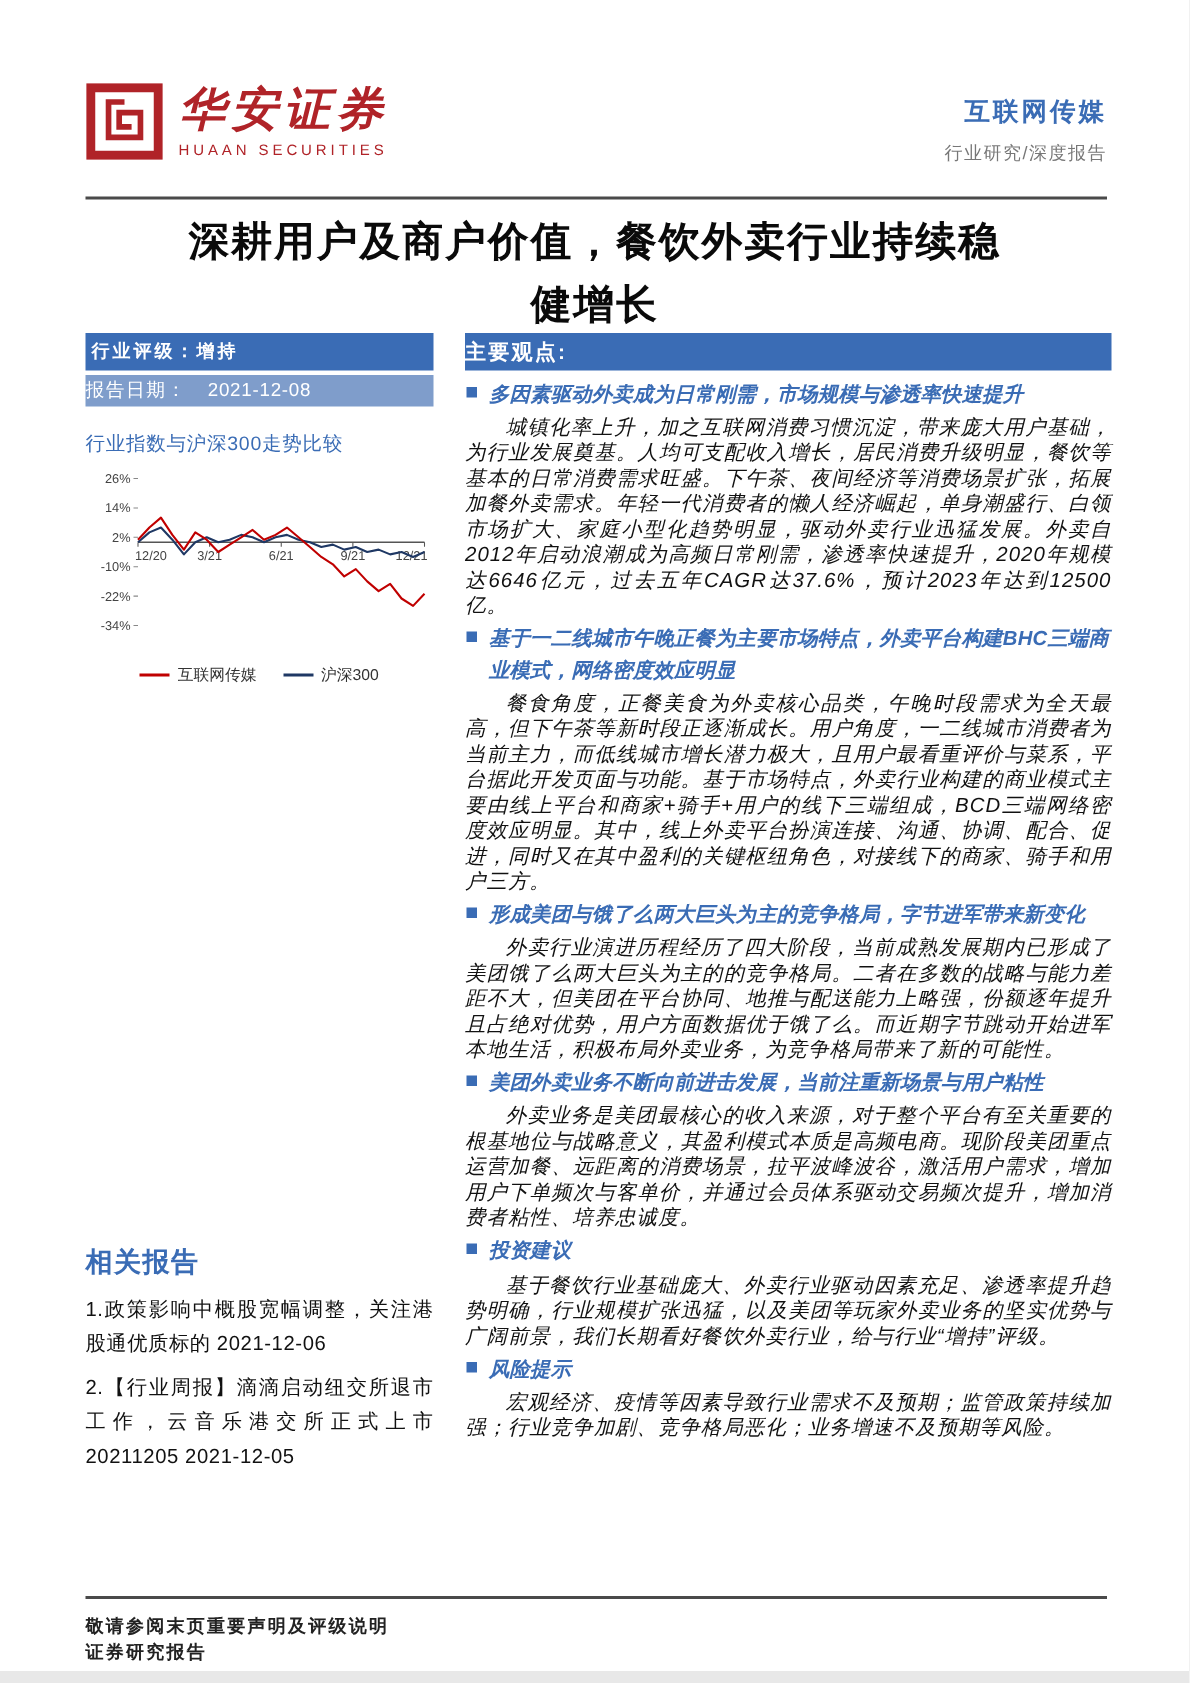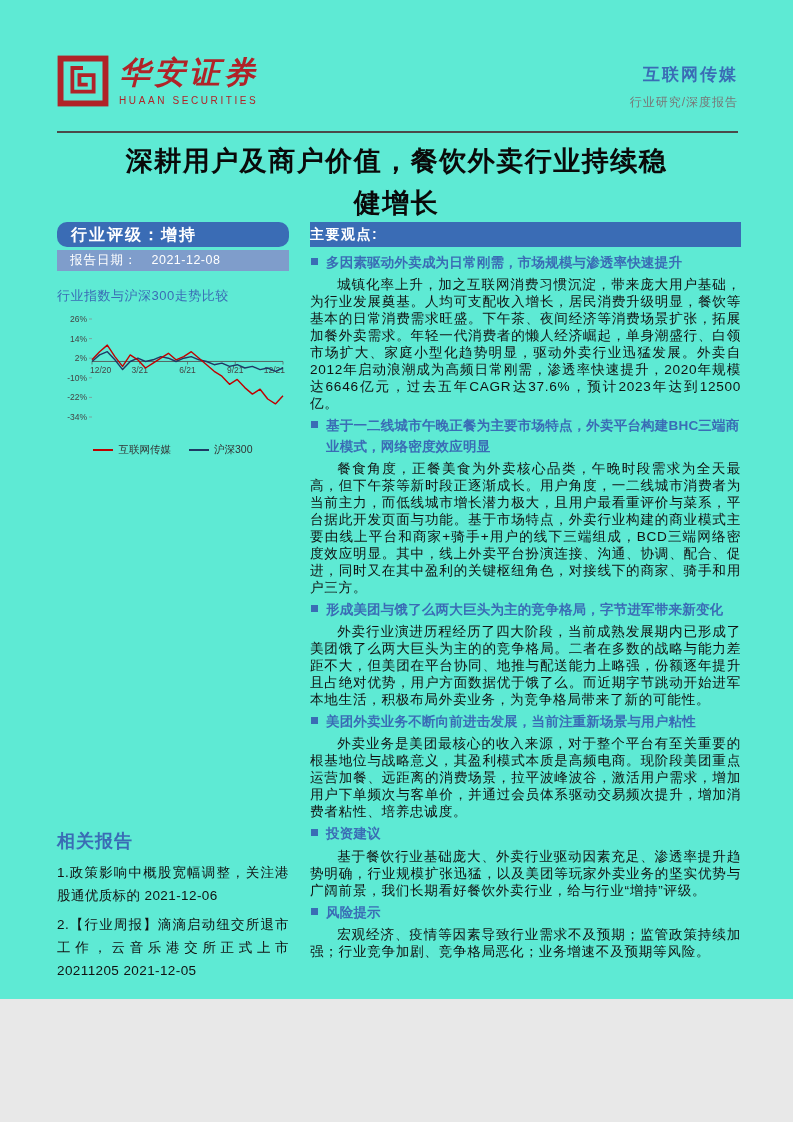--- a/index.html
+++ b/index.html
@@ -1,19 +1,19 @@
 <!DOCTYPE html>
 <html style="--accent: #3A6CB5; --accent-light: #7F9DCB; --brand-red: #B02328;"><head>
 <meta charset="utf-8">
 <style>
   * { margin:0; padding:0; box-sizing:border-box; }
   html,body { background:#e8e8e8; }
   .page {
-    position:relative; width:793px; height:999px; margin:0 auto;
-    background:#5eead4; font-family:"Liberation Sans", sans-serif; color:#111;
+    position:relative; width:793px; height:1114px; margin:0 auto;
+    background:#ffffff; font-family:"Liberation Sans", sans-serif; color:#111;
     overflow:hidden;
   }
   
   .header { position:absolute; top:55px; left:57px; right:55px;
     display:flex; justify-content:space-between; align-items:flex-start; }
   .brand { display:flex; align-items:center; gap:10px; }
   .seal { width:52px; height:52px; }
   .brand-text { display:flex; flex-direction:column; }
   .brand-cn { font-family:"Liberation Serif", serif; font-style:italic; font-weight:bold;
     font-size:31px; color:var(--brand-red,#b02328); letter-spacing:4px; line-height:1.1; }
@@ -24,40 +24,40 @@
   .rule { position:absolute; top:131px; left:57px; right:55px; border-top:2px solid #4a4a4a; }
   
   .title { position:absolute; top:141px; left:75px; right:75px; text-align:center;
     font-size:27px; font-weight:bold; color:#0a0a0a; line-height:1.55;
     letter-spacing:1.5px; white-space:pre-line; }
   
   .sidebar { position:absolute; left:57px; top:222px; width:232px; }
   .main    { position:absolute; left:310px; top:222px; width:431px; }
   
   .rating-bar { background:var(--accent,#3a6cb5); color:#fff; font-weight:bold;
-    font-size:16px; height:25px; line-height:25px; padding-left:14px; letter-spacing:2px;border-radius:10px; }
+    font-size:12px; height:25px; line-height:25px; padding-left:4px; letter-spacing:2px; }
   .date-bar { margin-top:3px; background:var(--accent-light,#7f9dcb); color:#fff;
-    font-size:12.5px; height:21px; line-height:21px; padding-left:13px; letter-spacing:1px; }
+    font-size:12.5px; height:21px; line-height:21px; letter-spacing:1px; }
   .date-value { margin-left:14px; letter-spacing:0.5px; }
   .chart-title { margin-top:16px; color:var(--accent,#3a6cb5); font-weight:normal;
     font-size:13px; letter-spacing:0.5px; }
   .chart-svg { display:block; margin-top:6px; }
   .legend { display:flex; justify-content:center; gap:18px; font-size:10.5px;
     color:#333; margin-top:2px; }
   .legend-item { display:flex; align-items:center; gap:5px; }
   .legend-swatch { display:inline-block; width:20px; height:0; border-top:2px solid #000; }
   .related-title { margin-top:372px; color:var(--accent,#3a6cb5); font-weight:bold;
     font-size:18px; letter-spacing:1px; }
   .related-list { margin-top:9px; font-size:13.5px; line-height:1.7; color:#111; }
   .related-item { margin-bottom:6px; text-align:justify; letter-spacing:0.4px; }
   
   .main-header { background:var(--accent,#3a6cb5); color:#fff; font-weight:bold;
     font-size:14px; height:25px; line-height:25px; letter-spacing:1.5px; }
   .sections { margin-top:6px; }
-  .section { margin-bottom:2px; }
+  .section { margin-bottom:2px;font-style:italic; }
   .sec-heading { position:relative; padding-left:16px; color:var(--accent,#3a6cb5);
     font-weight:bold; font-size:13.5px; line-height:1.5; letter-spacing:0.2px; margin-top:4px; }
   .bullet { position:absolute; left:1px; top:5px; width:7px; height:7px;
     background:var(--accent,#3a6cb5); }
   .sec-body { margin:3px 0 4px 0; font-size:13.6px; line-height:17px; color:#111;
     text-align:justify; text-indent:2em; letter-spacing:0.7px; }
   
   .footer-rule { position:absolute; left:57px; right:55px; top:1064px; border-top:2px solid #4a4a4a; }
   .footer { position:absolute; left:57px; right:45px; top:1076px; display:flex;
     justify-content:flex-start; font-size:12px; font-weight:bold; color:#222; letter-spacing:1.5px;flex-direction:column; }

